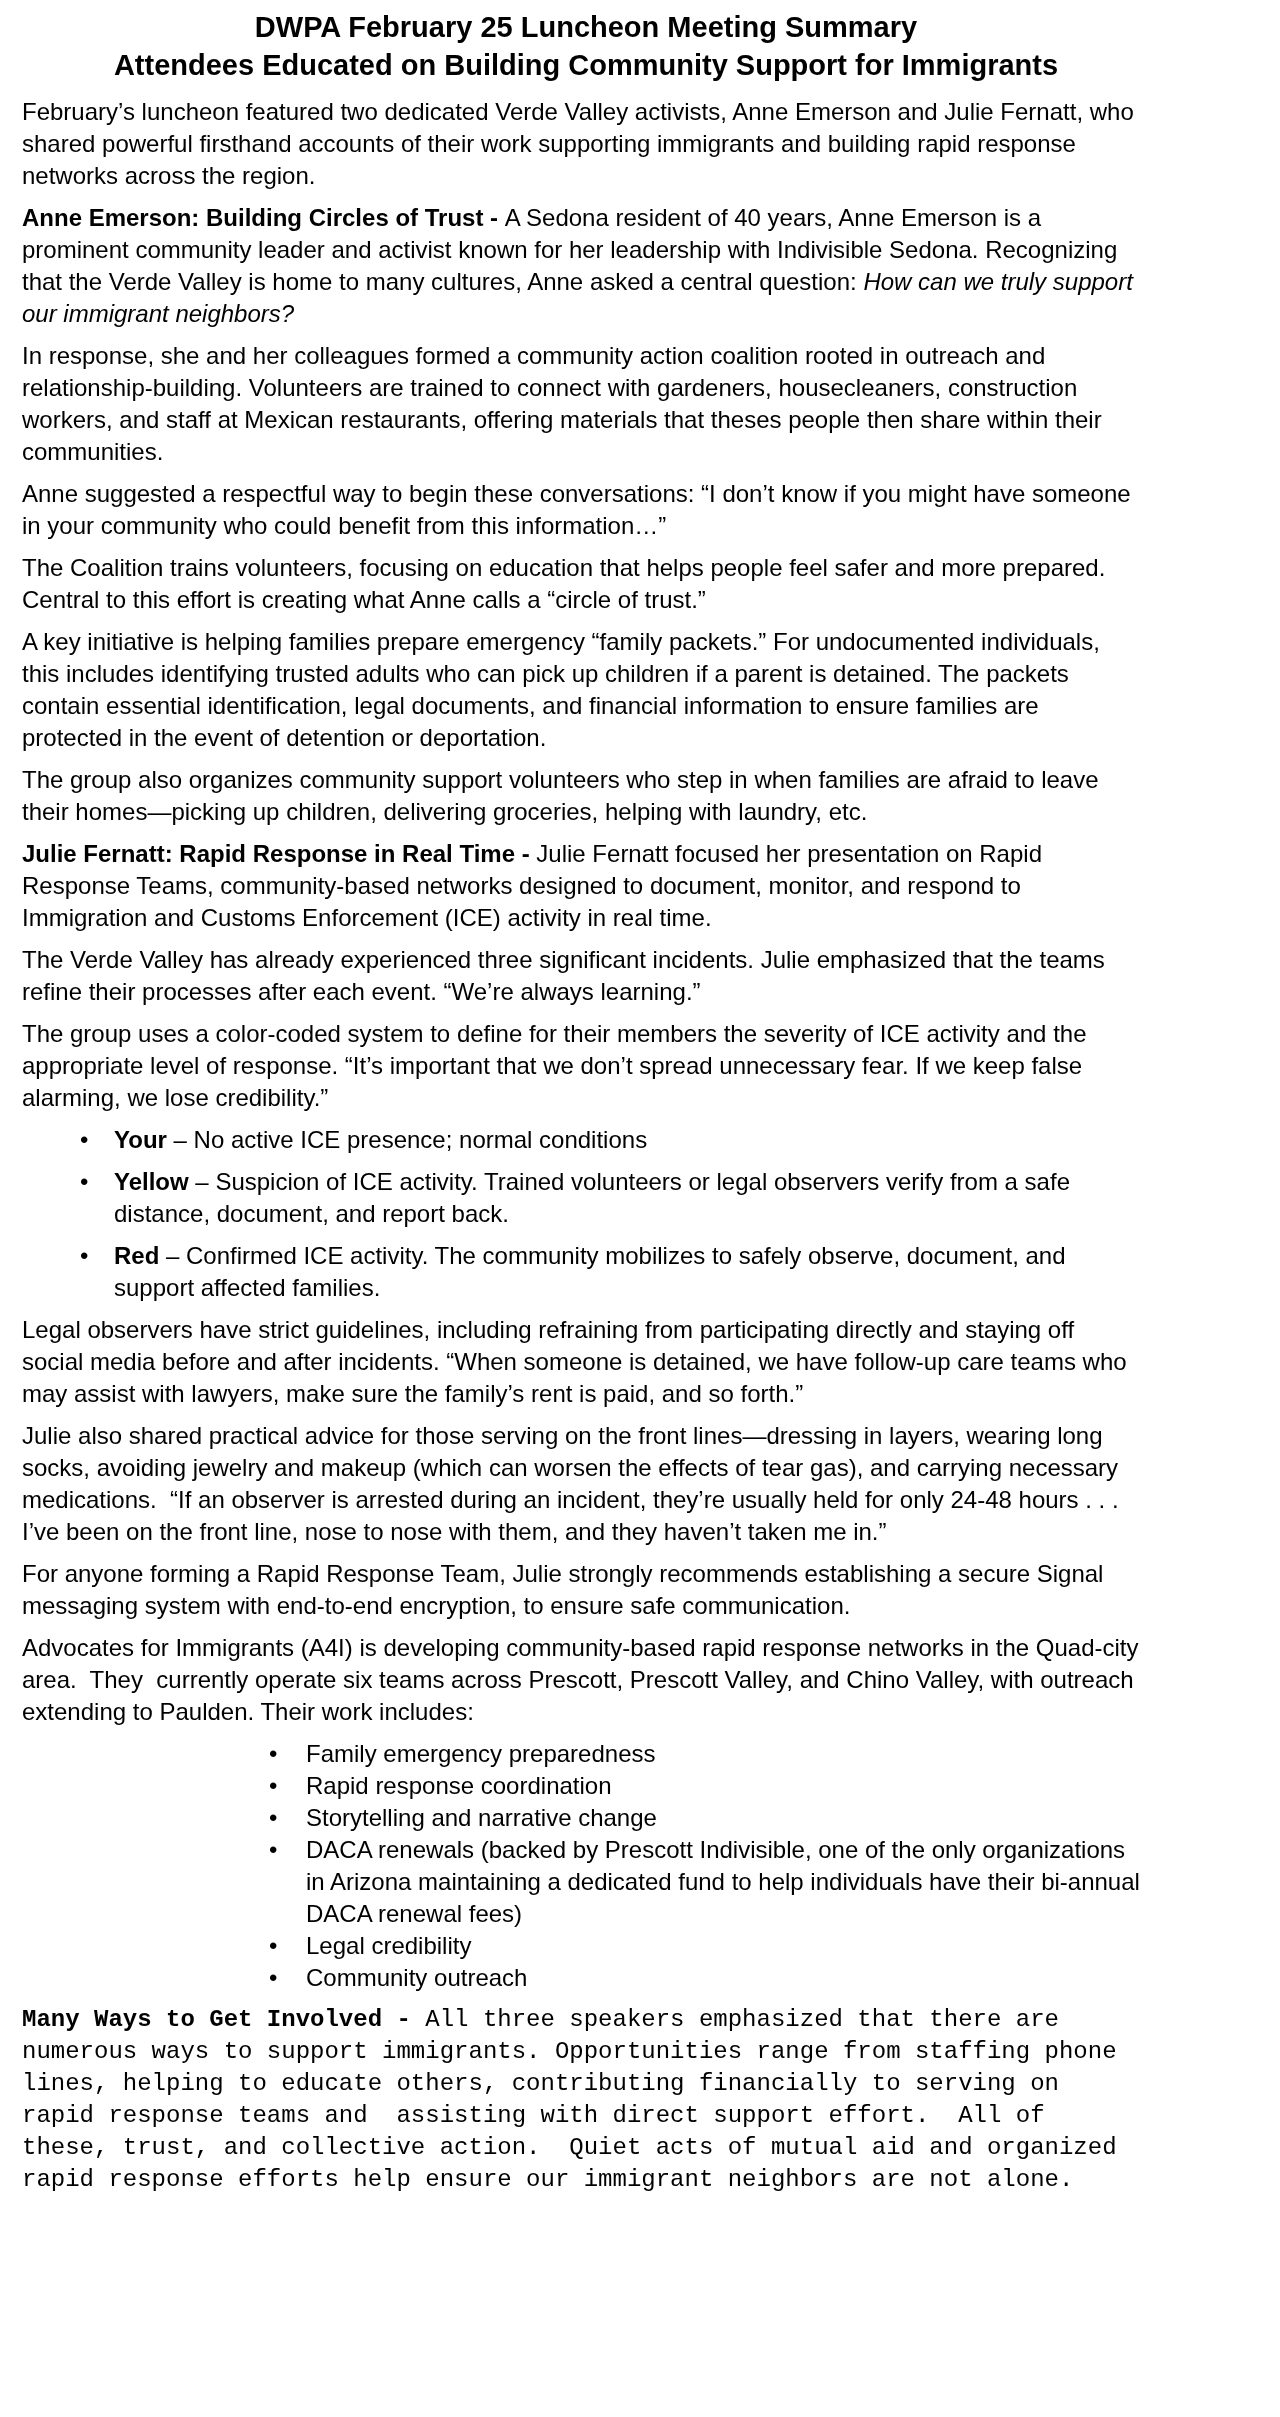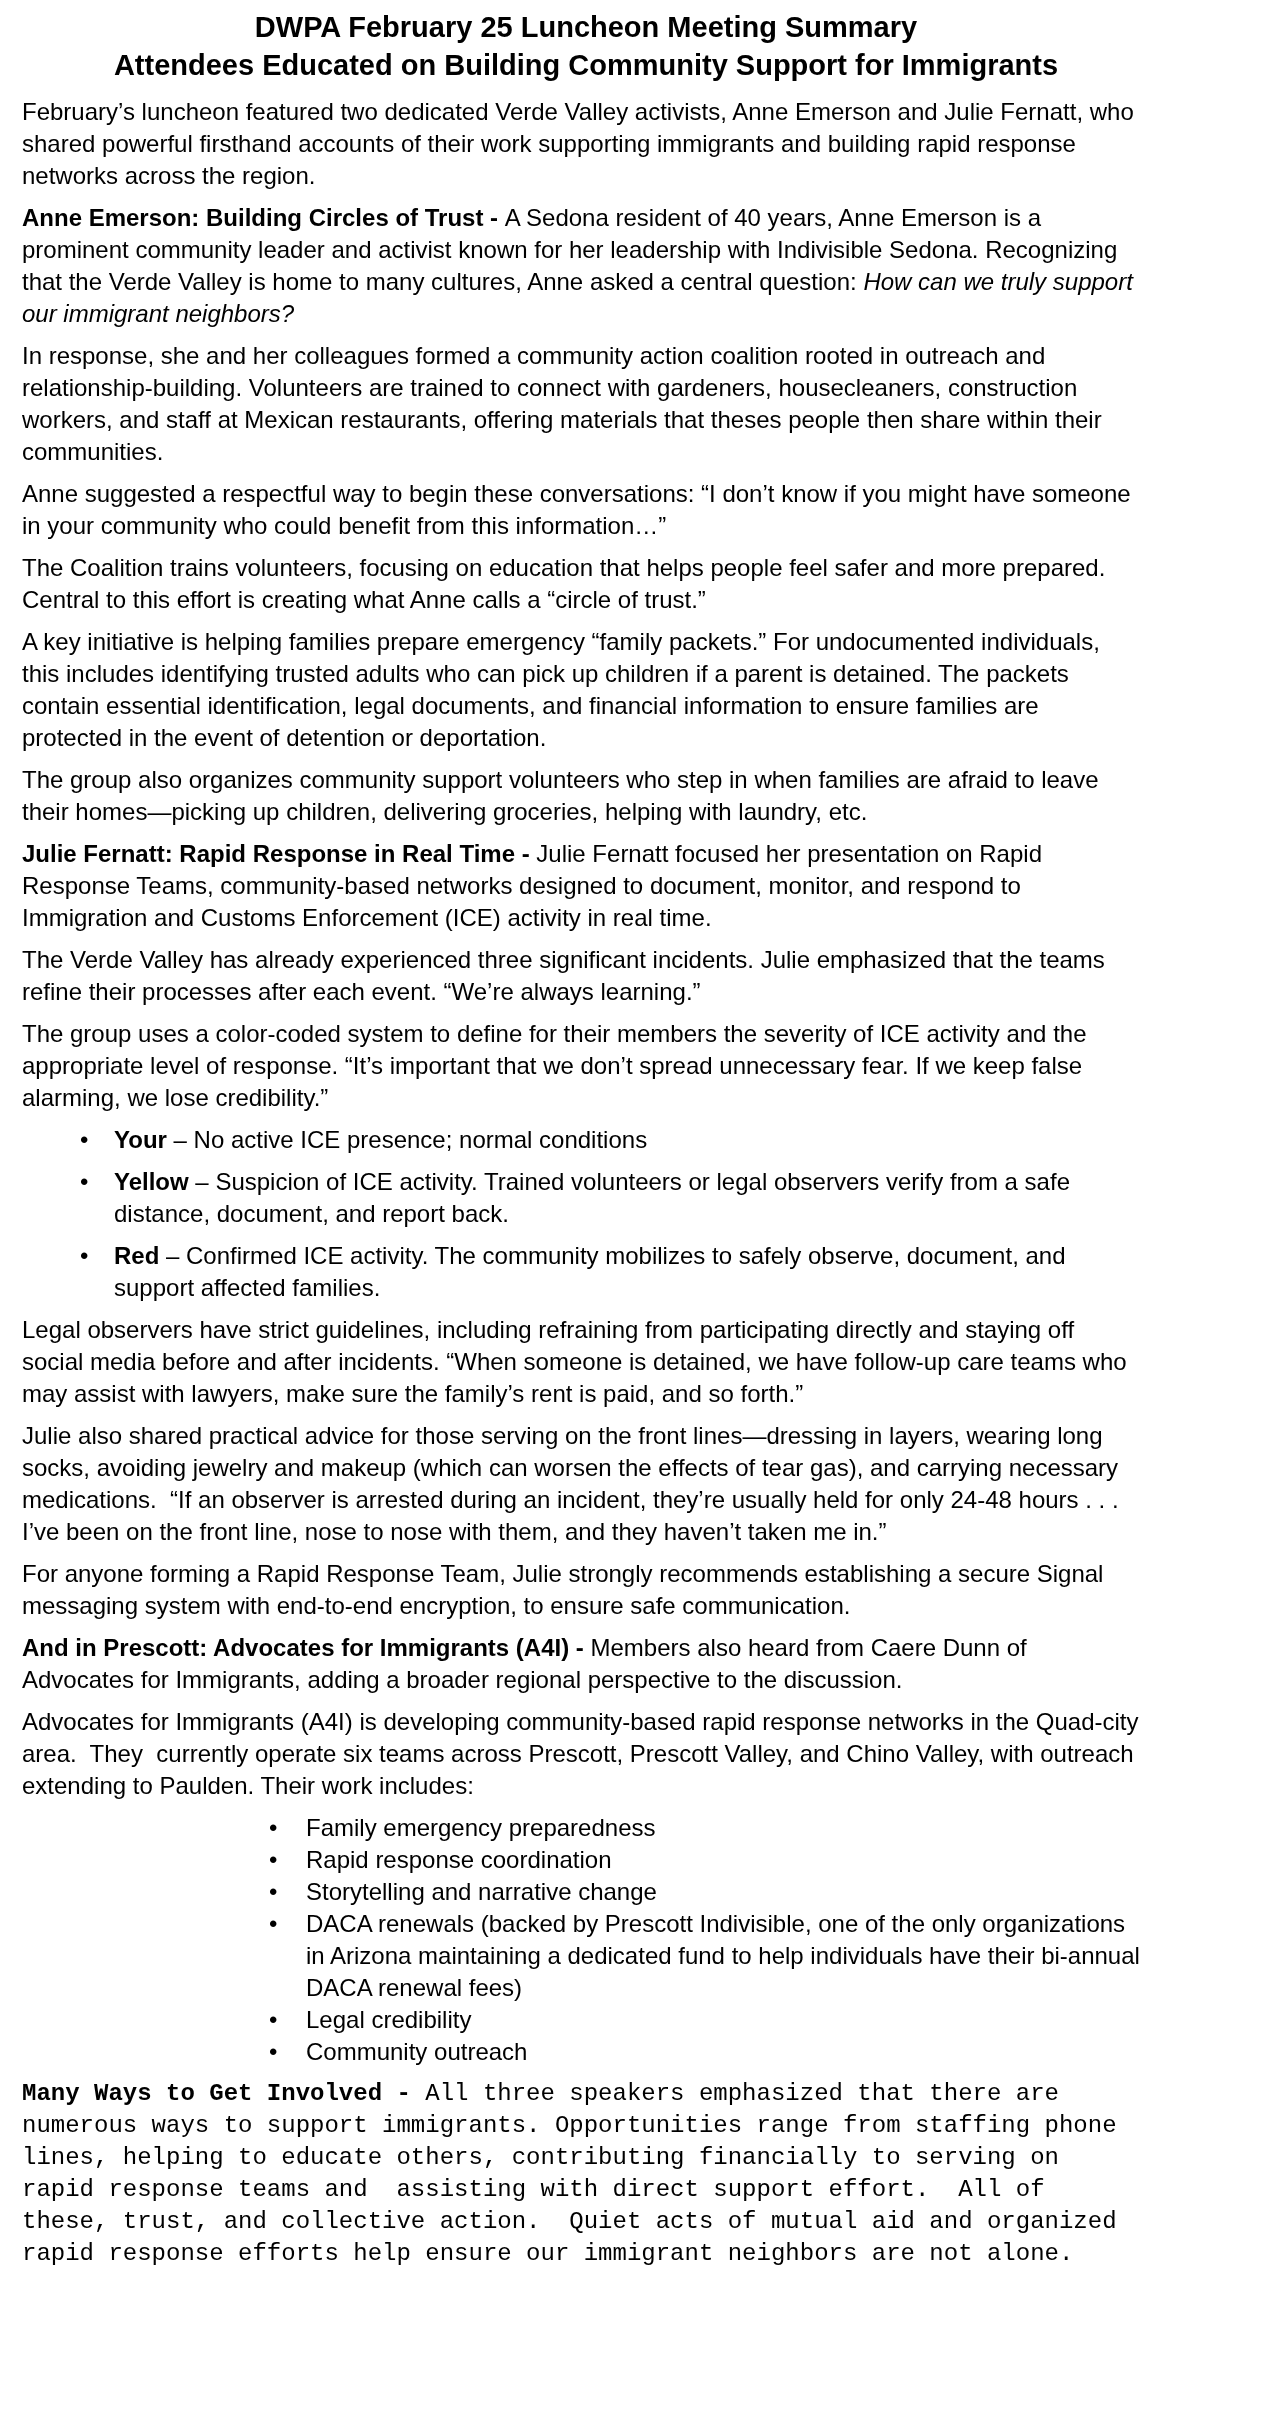--- a/index.html
+++ b/index.html
@@ -94,21 +94,20 @@
         <span class="btext"><b class="run-bold">Red</b><span> – Confirmed ICE activity. The community mobilizes to safely observe, document, and support affected families.</span></span>
       </div>
   </div>
 
   <p class="para indent-b"><span>Legal observers have strict guidelines, including refraining from participating directly and staying off social media before and after incidents. “When someone is detained, we have follow-up care teams who may assist with lawyers, make sure the family’s rent is paid, and so forth.”</span></p>
 
   <p class="para indent-b"><span>Julie also shared practical advice for those serving on the front lines—dressing in layers, wearing long socks, avoiding jewelry and makeup (which can worsen the effects of tear gas), and carrying necessary medications.  “If an observer is arrested during an incident, they’re usually held for only 24-48 hours . . . I’ve been on the front line, nose to nose with them, and they haven’t taken me in.”</span></p>
 
   <p class="para indent-b"><span>For anyone forming a Rapid Response Team, Julie strongly recommends establishing a secure Signal messaging system with end-to-end encryption, to ensure safe communication.</span></p>
 
-  <p class="para section-gap"><b class="run-bold">And in Prescott: Advocates for Immigrants (A4I) - </b><span>Members also heard from Caere Dunn of Advocates for Immigrants, adding a broader regional perspective to the discussion.</span></p>
 
   <p class="para"><span>Advocates for Immigrants (A4I) is developing community-based rapid response networks in the Quad-city area.  They  currently operate six teams across Prescott, Prescott Valley, and Chino Valley, with outreach extending to Paulden. Their work includes:</span></p>
 
   <div class="svc-list">
     <div class="svc-item">
         <span class="dot">•</span>
         <span class="btext">Family emergency preparedness</span>
       </div>
     <div class="svc-item">
         <span class="dot">•</span>

